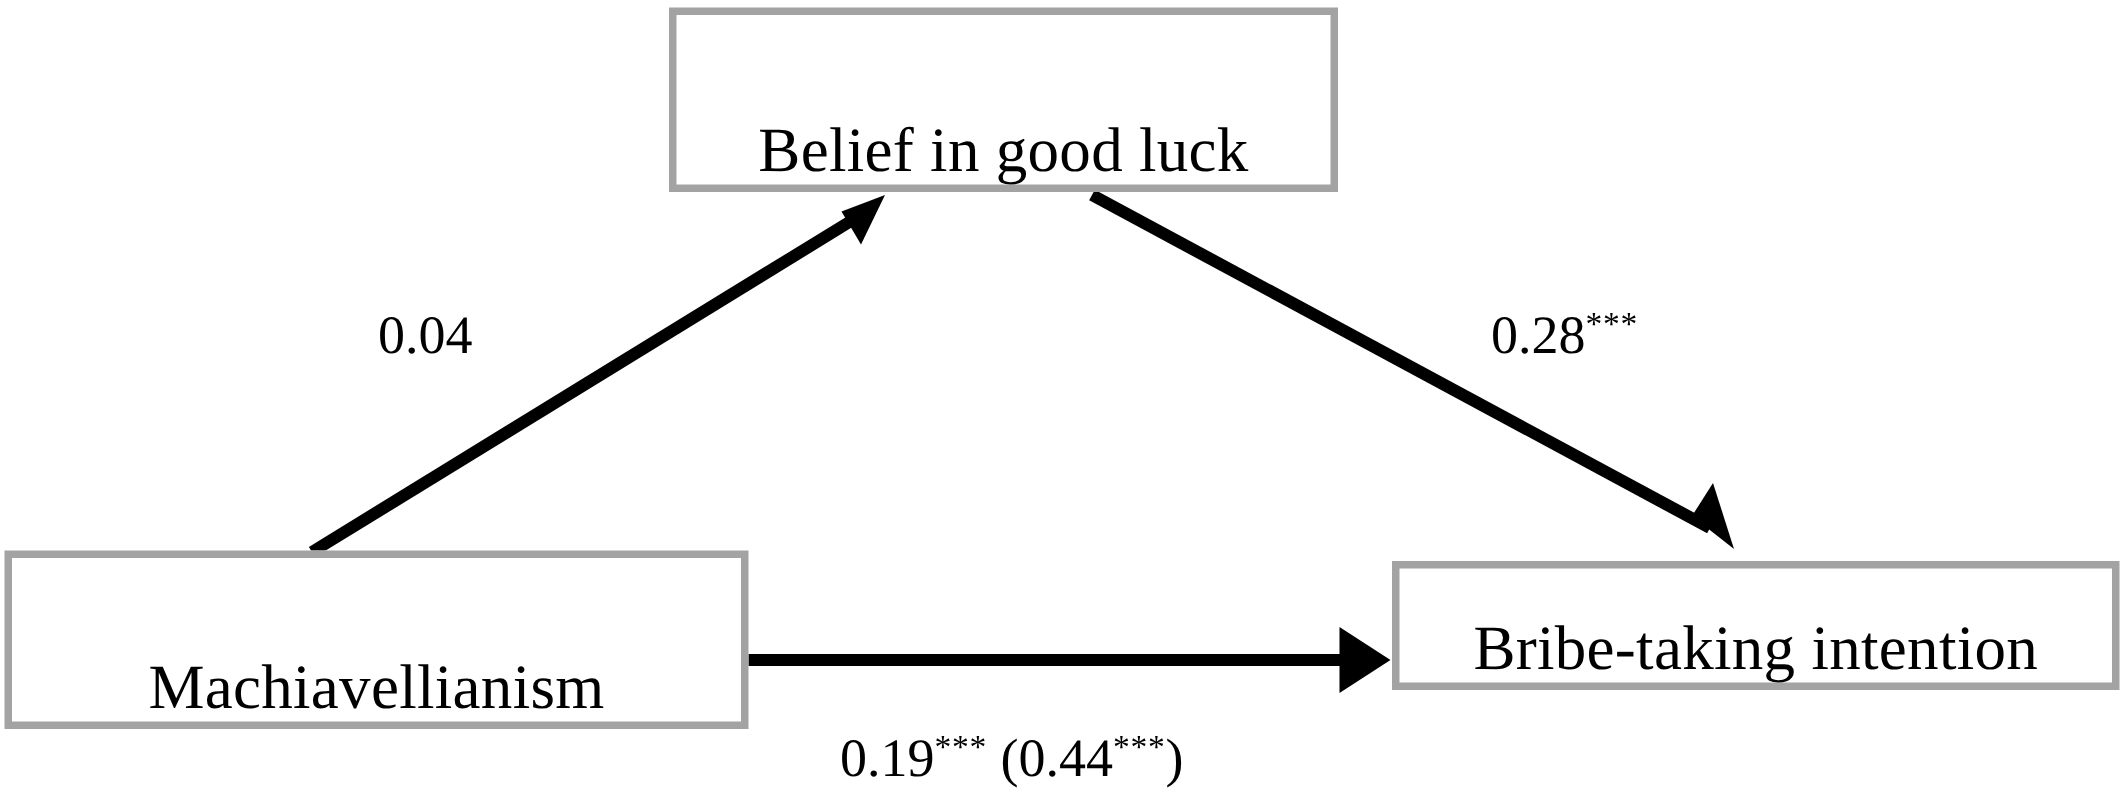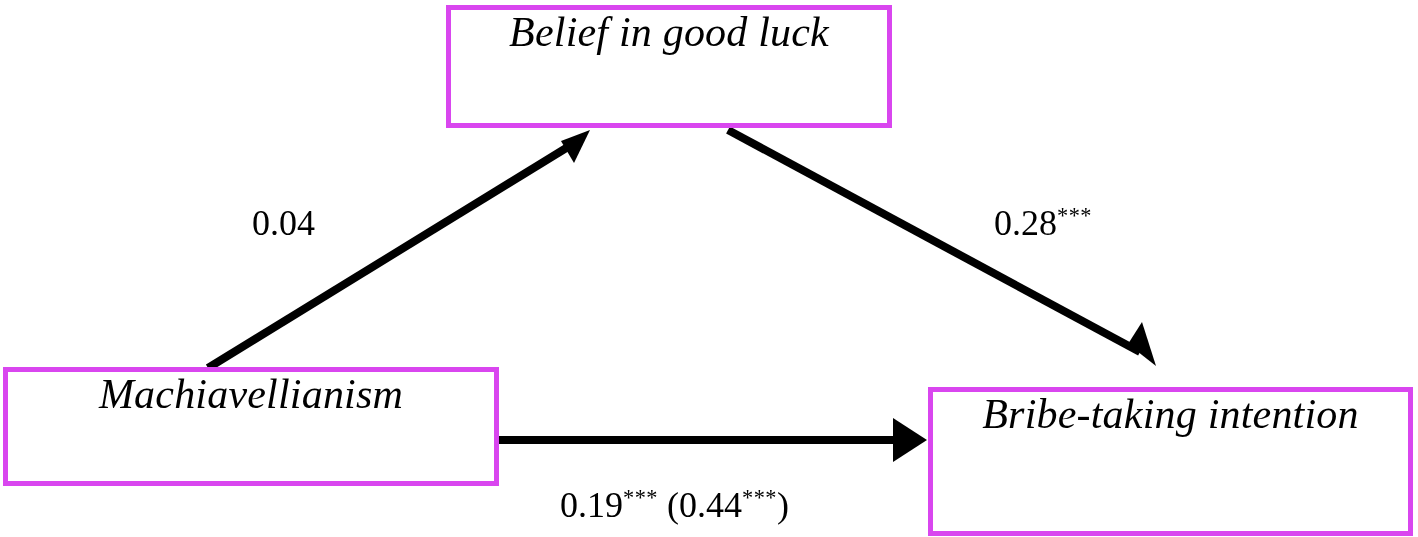--- a/index.html
+++ b/index.html
@@ -22,27 +22,26 @@
   #paths-layer {
     position: absolute;
     left: 0;
     top: 0;
     width: 1418px;
     height: 537px;
   }
   .node-box {
     position: absolute;
     box-sizing: border-box;
-    border: 5px solid #d946ef;
+    border: 5px solid #a3a3a3;
     background: #ffffff;
     display: flex;
-    align-items: flex-start;
+    align-items: flex-end;
     justify-content: center;
     z-index: 2;
-    font-style: italic;
   }
   .node-label {
     font-size: 42px;
     line-height: 1.05;
     letter-spacing: 0.2px;
     white-space: nowrap;
     color: #000000;
   }
   #node-mediator {
     left: 446px;
@@ -51,23 +50,23 @@
     height: 123px;
   }
   #node-predictor {
     left: 3px;
     top: 367px;
     width: 496px;
     height: 119px;
   }
   #node-outcome {
     left: 928px;
-    top: 387px;
+    top: 374px;
     width: 485px;
-    height: 149px;
+    height: 86px;
   }
   .path-label {
     position: absolute;
     font-size: 36px;
     line-height: 1;
     white-space: nowrap;
     color: #000000;
     z-index: 3;
   }
   .path-label sup {

